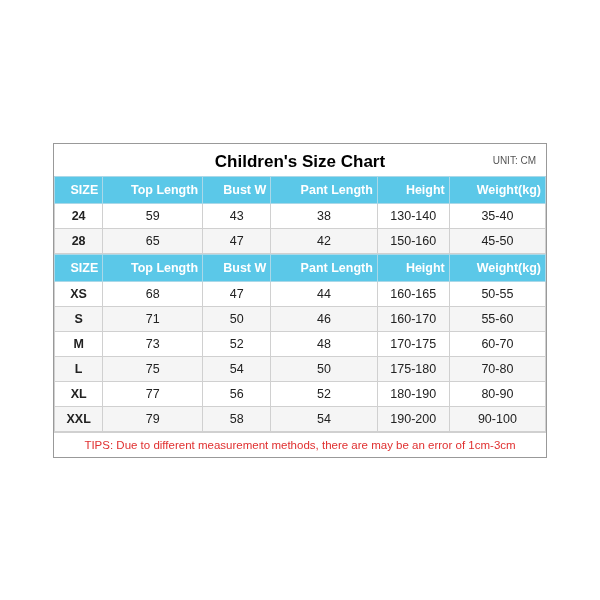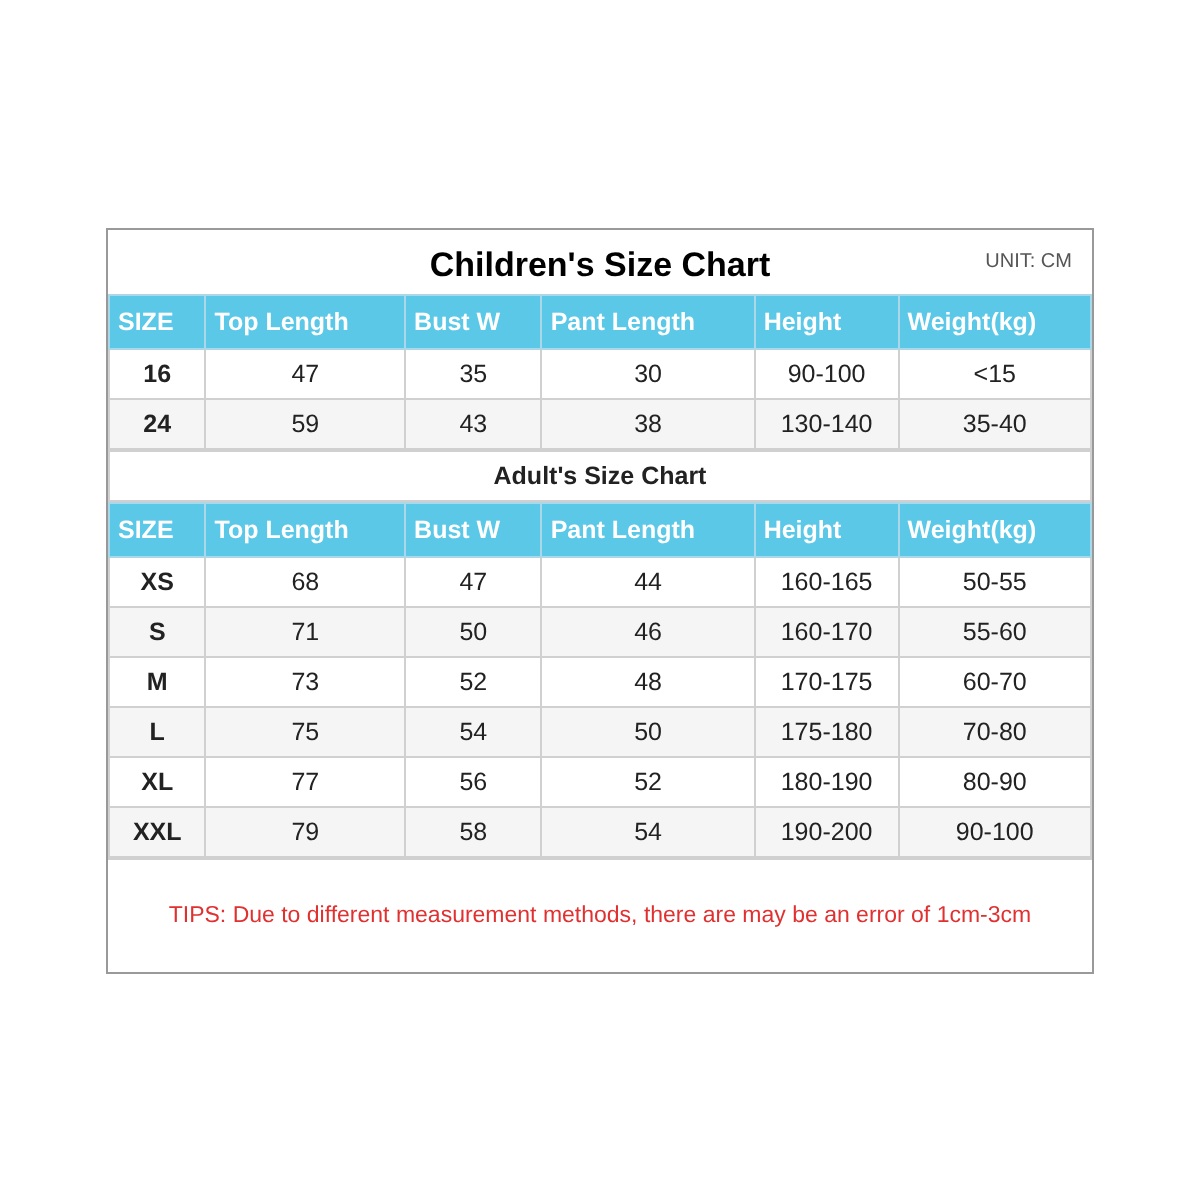--- a/index.html
+++ b/index.html
@@ -42,41 +42,41 @@
     table {
       width: 100%;
       border-collapse: collapse;
     }
     th {
       background: #5bc8e8;
       color: #fff;
       font-size: 12.5px;
       font-weight: bold;
       padding: 6px 4px;
-      text-align: left;
+      text-align: right;
       border: 1px solid #aad8e8;
     }
     td {
       font-size: 12.5px;
       text-align: center;
       padding: 5px 4px;
       border: 1px solid #d0d0d0;
       color: #222;
     }
     tr:nth-child(even) td {
       background: #f5f5f5;
     }
     tr:nth-child(odd) td {
       background: #ffffff;
     }
     td:first-child {
       font-weight: bold;
     }
     .tips-row {
-      padding: 22px 10px;
+      padding: 6px 10px;
       text-align: center;
       font-size: 11.5px;
       color: #e03030;
       background: #fff;
       border-top: 1px solid #d0d0d0;
     }
   </style>
 </head>
 <body>
 
@@ -92,46 +92,39 @@
       <tr>
         <th>SIZE</th>
         <th>Top Length</th>
         <th>Bust W</th>
         <th>Pant Length</th>
         <th>Height</th>
         <th>Weight(kg)</th>
       </tr>
     </thead>
     <tbody id="children-tbody">
-    <tr>
-          <td>16</td>
-          <td>47</td>
-          <td>35</td>
-          <td>30</td>
-          <td>90-100</td>
-          <td>&lt;15</td>
-        </tr>
         <tr>
           <td>24</td>
           <td>59</td>
           <td>43</td>
           <td>38</td>
           <td>130-140</td>
           <td>35-40</td>
         </tr>
+        <tr>
+          <td>28</td>
+          <td>65</td>
+          <td>47</td>
+          <td>42</td>
+          <td>150-160</td>
+          <td>45-50</td>
+        </tr>
       </tbody>
   </table>
 
-  <table>
-    <tbody>
-      <tr>
-        <td class="section-title-row" colspan="6">Adult's Size Chart</td>
-      </tr>
-    </tbody>
-  </table>
 
   <table>
     <thead>
       <tr>
         <th>SIZE</th>
         <th>Top Length</th>
         <th>Bust W</th>
         <th>Pant Length</th>
         <th>Height</th>
         <th>Weight(kg)</th>

